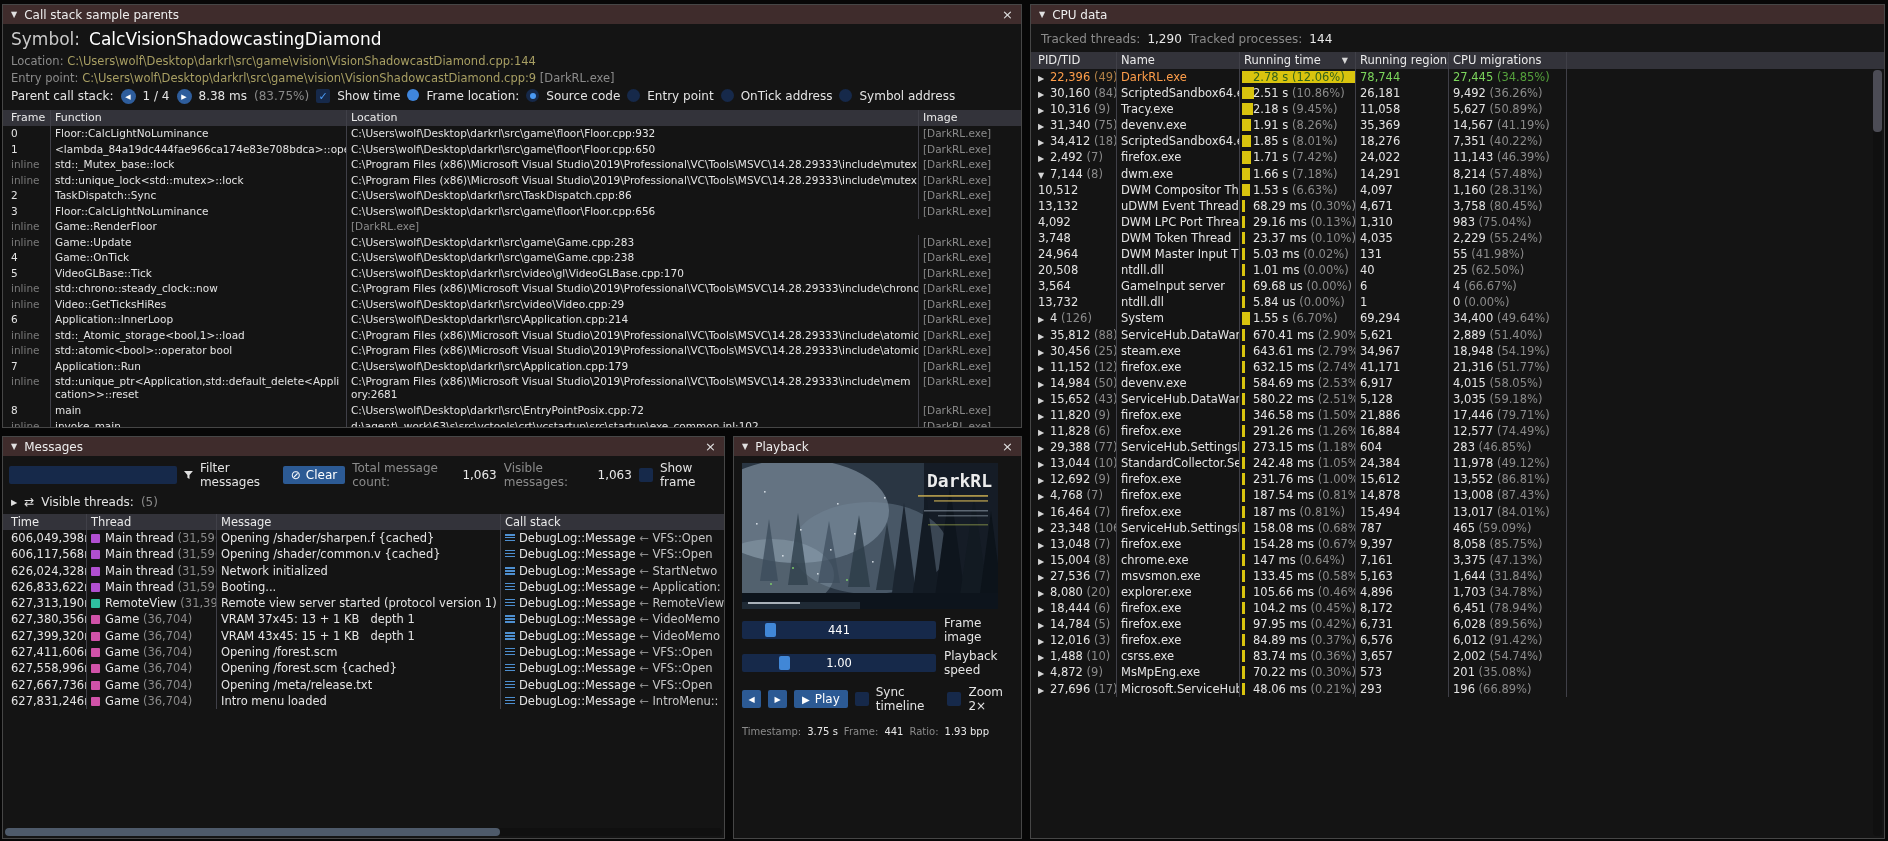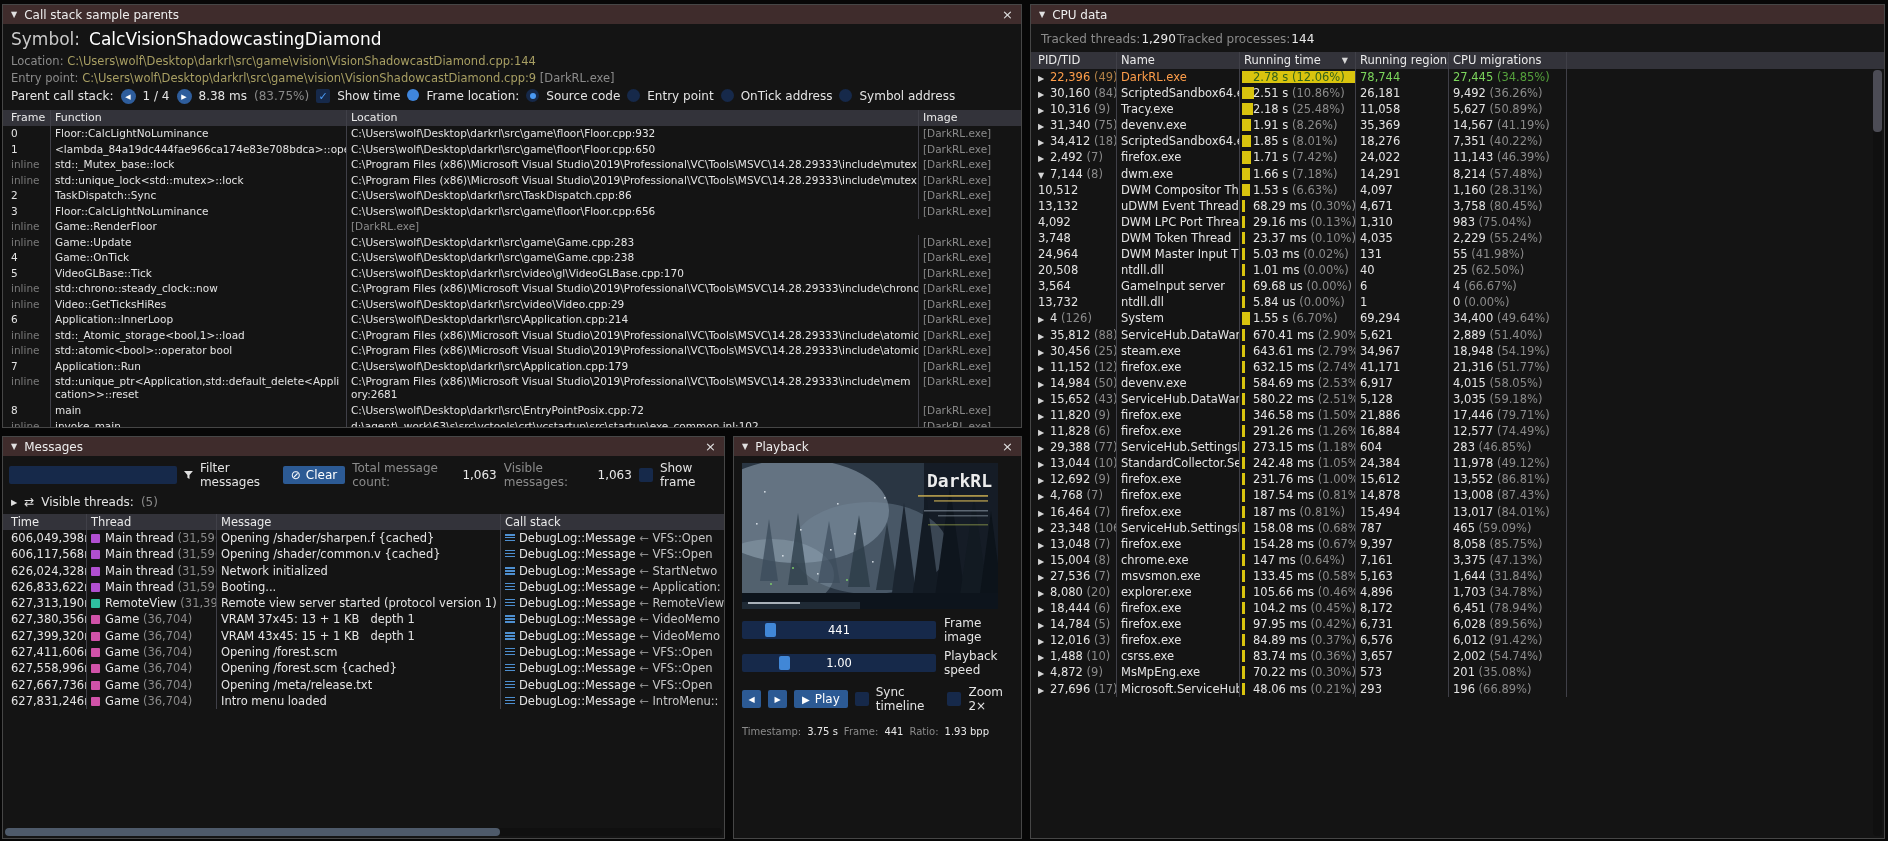--- a/index.html
+++ b/index.html
@@ -76,21 +76,21 @@
 .slider .grab{position:absolute;top:2px;bottom:2px;width:11px;background:#4187d7;border-radius:2px}
 .slider .sval{position:absolute;inset:0;text-align:center;line-height:18px;color:#fff;font-size:11.5px}
 #frame-grab{left:23px}
 #speed-grab{left:37px}
 .pb-buttons{display:flex;align-items:center;gap:7px;margin-top:3px}
 .sq-btn{width:19px;height:18px;background:#2c5a94;border-radius:2px;color:#fff;font-size:8px;display:inline-flex;align-items:center;justify-content:center;flex:none;cursor:pointer}
 .play-ic{font-size:10px}
 .pb-status{display:flex;align-items:center;gap:6px;margin-top:13px;font-size:10px}
 
 
-.cpu-stats{display:flex;gap:1px;align-items:center;padding:8px 10px 6px}
+.cpu-stats{display:flex;gap:7px;align-items:center;padding:8px 10px 6px}
 .cpu-table{flex:1;min-height:0;display:flex;flex-direction:column;font-size:11.5px}
 .cpu-table .thead{height:17px;line-height:17px}
 .cpu-row{height:16.1px;line-height:16.1px}
 .k0{width:86px;padding-left:7px}
 .k1{width:123px}
 .k2{width:116px;padding:0;position:relative}
 .thead .k2{padding:0 4px}
 .k3{width:93px}
 .k4{width:118px}
 .kf{flex:1}
@@ -514,21 +514,21 @@
             <div class="cell k0 sep"><span class="exp">▶</span><span class="pidtxt">30,160</span><span class="cnt"> (84)</span></div>
             <div class="cell k1 sep">ScriptedSandbox64.exe</div>
             <div class="cell k2 sep"><span class="rtbar" style="width: 10.86%;"></span><span class="rttext"><span>2.51 s </span><span class="cnt">(10.86%)</span></span></div>
             <div class="cell k3 sep">26,181</div>
             <div class="cell k4 sep"><span>9,492 </span><span class="cnt">(36.26%)</span></div>
             <div class="cell kf"></div>
           </div>
           <div class="t-row cpu-row">
             <div class="cell k0 sep"><span class="exp">▶</span><span class="pidtxt">10,316</span><span class="cnt"> (9)</span></div>
             <div class="cell k1 sep">Tracy.exe</div>
-            <div class="cell k2 sep"><span class="rtbar" style="width: 9.45%;"></span><span class="rttext"><span>2.18 s </span><span class="cnt">(25.48%)</span></span></div>
+            <div class="cell k2 sep"><span class="rtbar" style="width: 9.45%;"></span><span class="rttext"><span>2.18 s </span><span class="cnt">(9.45%)</span></span></div>
             <div class="cell k3 sep">11,058</div>
             <div class="cell k4 sep"><span>5,627 </span><span class="cnt">(50.89%)</span></div>
             <div class="cell kf"></div>
           </div>
           <div class="t-row cpu-row">
             <div class="cell k0 sep"><span class="exp">▶</span><span class="pidtxt">31,340</span><span class="cnt"> (75)</span></div>
             <div class="cell k1 sep">devenv.exe</div>
             <div class="cell k2 sep"><span class="rtbar" style="width: 8.26%;"></span><span class="rttext"><span>1.91 s </span><span class="cnt">(8.26%)</span></span></div>
             <div class="cell k3 sep">35,369</div>
             <div class="cell k4 sep"><span>14,567 </span><span class="cnt">(41.19%)</span></div>

